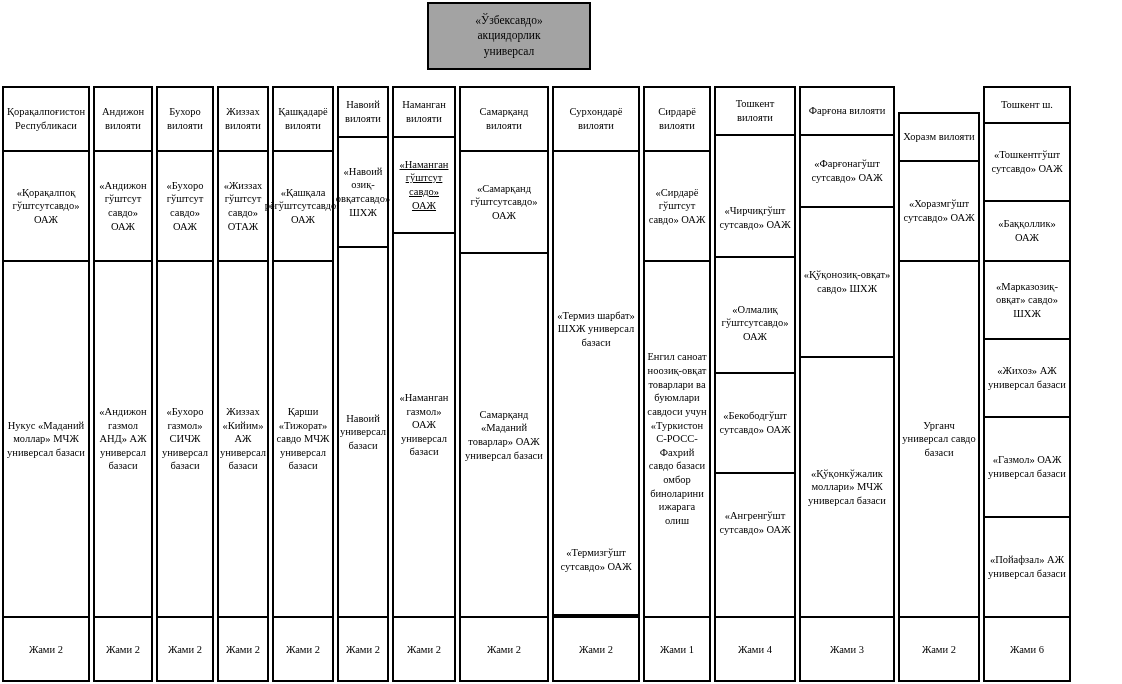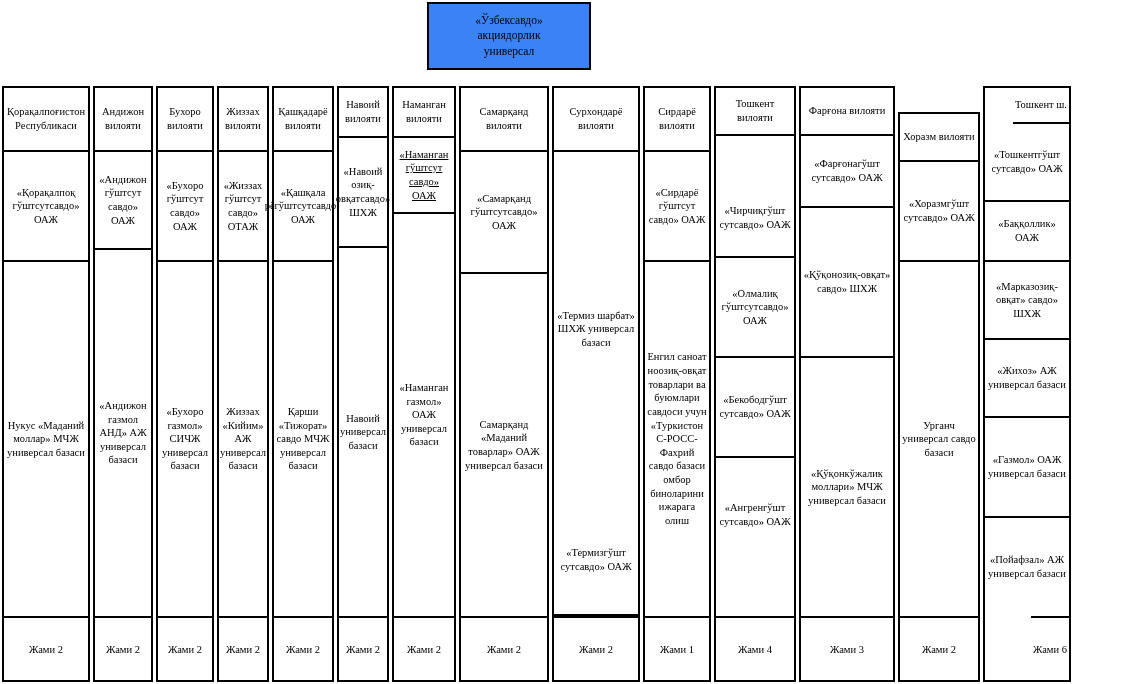--- a/index.html
+++ b/index.html
@@ -27,21 +27,21 @@
     width: 160px;
     height: 64px;
     border: 2px solid #000;
     display: flex;
     flex-direction: column;
     align-items: center;
     justify-content: center;
     text-align: center;
     font-size: 11.5px;
     line-height: 1.35;
-    background: #3b82f6;
+    background: #a3a3a3;
   }
   .top-box div { width: 100%; }
 
   
   .columns {
     position: absolute;
     left: 2px;
     top: 86px;
     width: 1118px;
     height: 596px;
@@ -119,21 +119,21 @@
         <div class="col-head" style="height: 64px;">Қорақалпоғистон Республикаси</div>
         <div class="cells">
           <div class="cell" style="height: 110px;">«Қорақалпоқ гўштсутсавдо» ОАЖ</div>
           <div class="cell grow noborder">Нукус «Маданий моллар» МЧЖ универсал базаси</div>
         </div>
         <div class="total">Жами 2</div>
       </div>
       <div class="col" style="width: 60px;">
         <div class="col-head" style="height: 64px;">Андижон вилояти</div>
         <div class="cells">
-          <div class="cell" style="height: 98px;">«Андижон гўштсут савдо» ОАЖ</div>
+          <div class="cell" style="height: 110px;">«Андижон гўштсут савдо» ОАЖ</div>
           <div class="cell grow noborder">«Андижон газмол АНД» АЖ универсал базаси</div>
         </div>
         <div class="total">Жами 2</div>
       </div>
       <div class="col" style="width: 58px;">
         <div class="col-head" style="height: 64px;">Бухоро вилояти</div>
         <div class="cells">
           <div class="cell" style="height: 110px;">«Бухоро гўштсут савдо» ОАЖ</div>
           <div class="cell grow noborder">«Бухоро газмол» СИЧЖ универсал базаси</div>
         </div>
@@ -159,29 +159,29 @@
         <div class="col-head" style="height: 50px;">Навоий вилояти</div>
         <div class="cells">
           <div class="cell" style="height: 110px;">«Навоий озиқ-овқатсавдо» ШХЖ</div>
           <div class="cell grow noborder">Навоий универсал базаси</div>
         </div>
         <div class="total">Жами 2</div>
       </div>
       <div class="col" style="width: 64px;">
         <div class="col-head" style="height: 50px;">Наманган вилояти</div>
         <div class="cells">
-          <div class="cell u" style="height: 76px;">«Наманган гўштсут савдо» ОАЖ</div>
+          <div class="cell u" style="height: 96px;">«Наманган гўштсут савдо» ОАЖ</div>
           <div class="cell grow noborder">«Наманган газмол» ОАЖ универсал базаси</div>
         </div>
         <div class="total">Жами 2</div>
       </div>
       <div class="col" style="width: 90px;">
         <div class="col-head" style="height: 64px;">Самарқанд вилояти</div>
         <div class="cells">
-          <div class="cell" style="height: 122px;">«Самарқанд гўштсутсавдо» ОАЖ</div>
+          <div class="cell" style="height: 102px;">«Самарқанд гўштсутсавдо» ОАЖ</div>
           <div class="cell grow noborder">Самарқанд «Маданий товарлар» ОАЖ универсал базаси</div>
         </div>
         <div class="total">Жами 2</div>
       </div>
       <div class="col" style="width: 88px;">
         <div class="col-head" style="height: 64px;">Сурхондарё вилояти</div>
         <div class="cells">
           <div class="cell grow noborder">«Термиз шарбат» ШХЖ универсал базаси</div>
           <div class="cell" style="height: 110px;">«Термизгўшт сутсавдо» ОАЖ</div>
         </div>
@@ -192,21 +192,21 @@
         <div class="cells">
           <div class="cell" style="height: 110px;">«Сирдарё гўштсут савдо» ОАЖ</div>
           <div class="cell grow noborder">Енгил саноат ноозиқ-овқат товарлари ва буюмлари савдоси учун «Туркистон С-РОСС-Фахрий савдо базаси омбор биноларини ижарага олиш</div>
         </div>
         <div class="total">Жами 1</div>
       </div>
       <div class="col" style="width: 82px; gap: 44px;">
         <div class="col-head" style="height: 48px;">Тошкент вилояти</div>
         <div class="cells">
           <div class="cell" style="height: 78px;">«Чирчиқгўшт сутсавдо» ОАЖ</div>
-          <div class="cell" style="height: 100px;">«Олмалиқ гўштсутсавдо» ОАЖ</div>
+          <div class="cell" style="height: 100px; margin-top: 16px;">«Олмалиқ гўштсутсавдо» ОАЖ</div>
           <div class="cell" style="height: 100px;">«Бекободгўшт сутсавдо» ОАЖ</div>
           <div class="cell grow noborder">«Ангренгўшт сутсавдо» ОАЖ</div>
         </div>
         <div class="total">Жами 4</div>
       </div>
       <div class="col" style="width: 96px;">
         <div class="col-head" style="height: 48px;">Фарғона вилояти</div>
         <div class="cells">
           <div class="cell" style="height: 72px;">«Фарғонагўшт сутсавдо» ОАЖ</div>
           <div class="cell" style="height: 150px;">«Қўқонозиқ-овқат» савдо» ШХЖ</div>
@@ -215,21 +215,21 @@
         <div class="total">Жами 3</div>
       </div>
       <div class="col" style="width: 82px; margin-top: 26px;">
         <div class="col-head" style="height: 48px;">Хоразм вилояти</div>
         <div class="cells">
           <div class="cell" style="height: 100px;">«Хоразмгўшт сутсавдо» ОАЖ</div>
           <div class="cell grow noborder">Урганч универсал савдо базаси</div>
         </div>
         <div class="total">Жами 2</div>
       </div>
-      <div class="col" style="width: 88px; align-items: flex-end;">
+      <div class="col" style="width: 88px;">
         <div class="col-head" style="height: 36px;">Тошкент ш.</div>
         <div class="cells">
           <div class="cell" style="height: 78px;">«Тошкентгўшт сутсавдо» ОАЖ</div>
           <div class="cell" style="height: 60px;">«Баққоллик» ОАЖ</div>
           <div class="cell" style="height: 78px;">«Марказозиқ-овқат» савдо» ШХЖ</div>
           <div class="cell" style="height: 78px;">«Жихоз» АЖ универсал базаси</div>
           <div class="cell" style="height: 100px;">«Газмол» ОАЖ универсал базаси</div>
           <div class="cell grow noborder">«Пойафзал» АЖ универсал базаси</div>
         </div>
         <div class="total">Жами 6</div>

